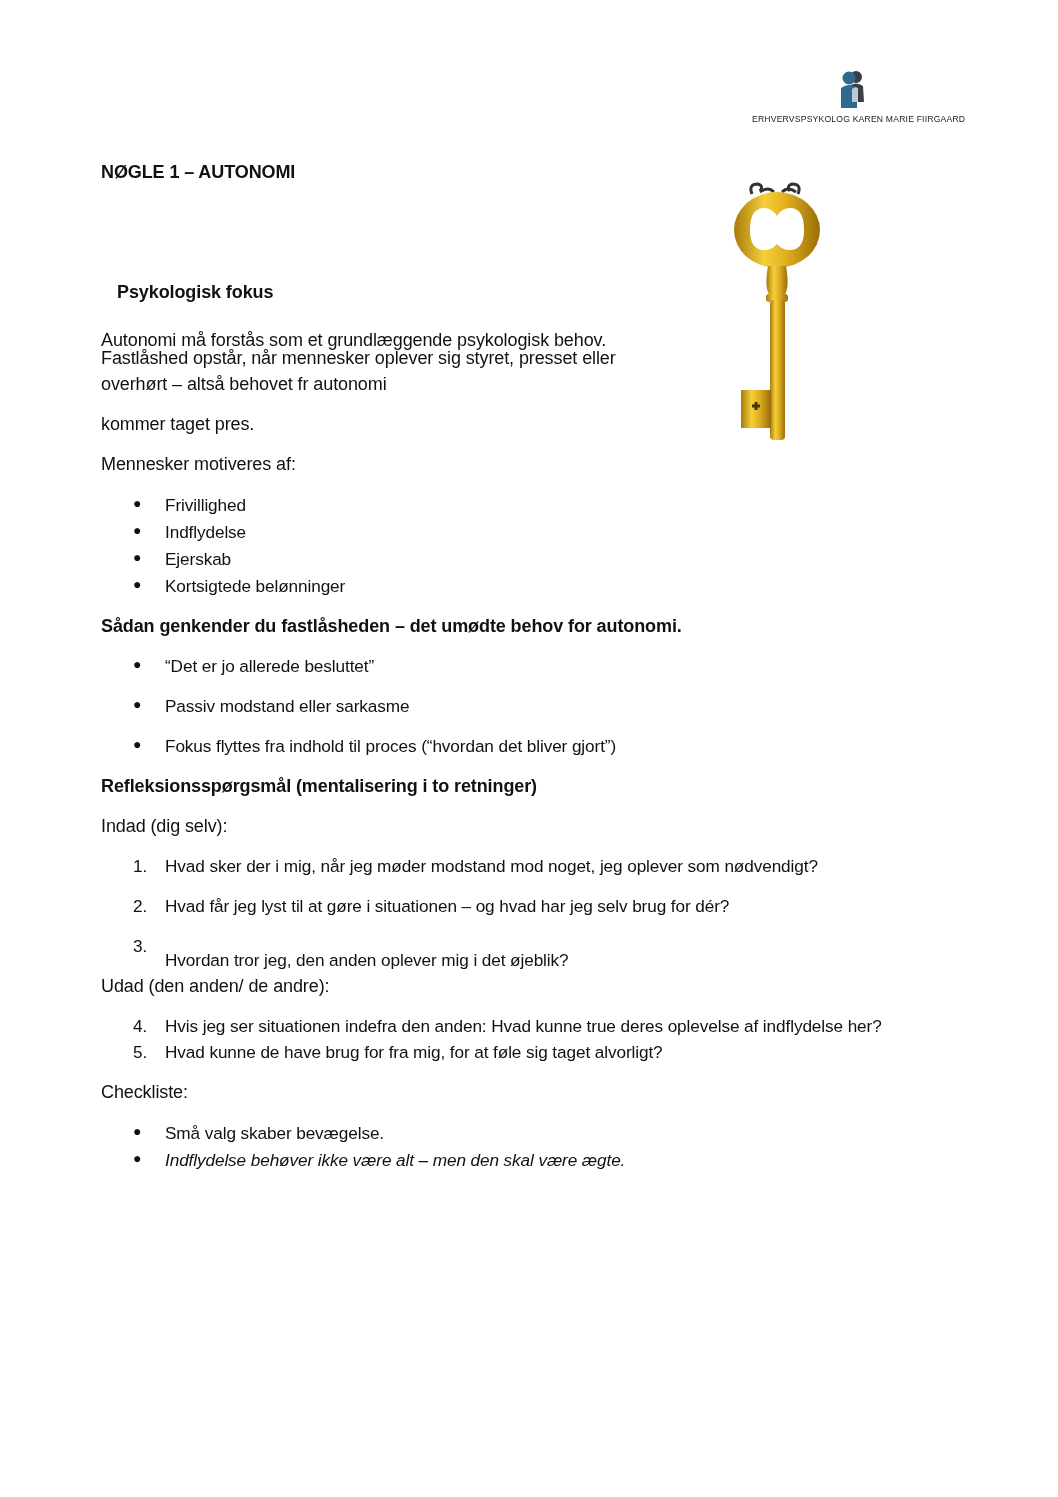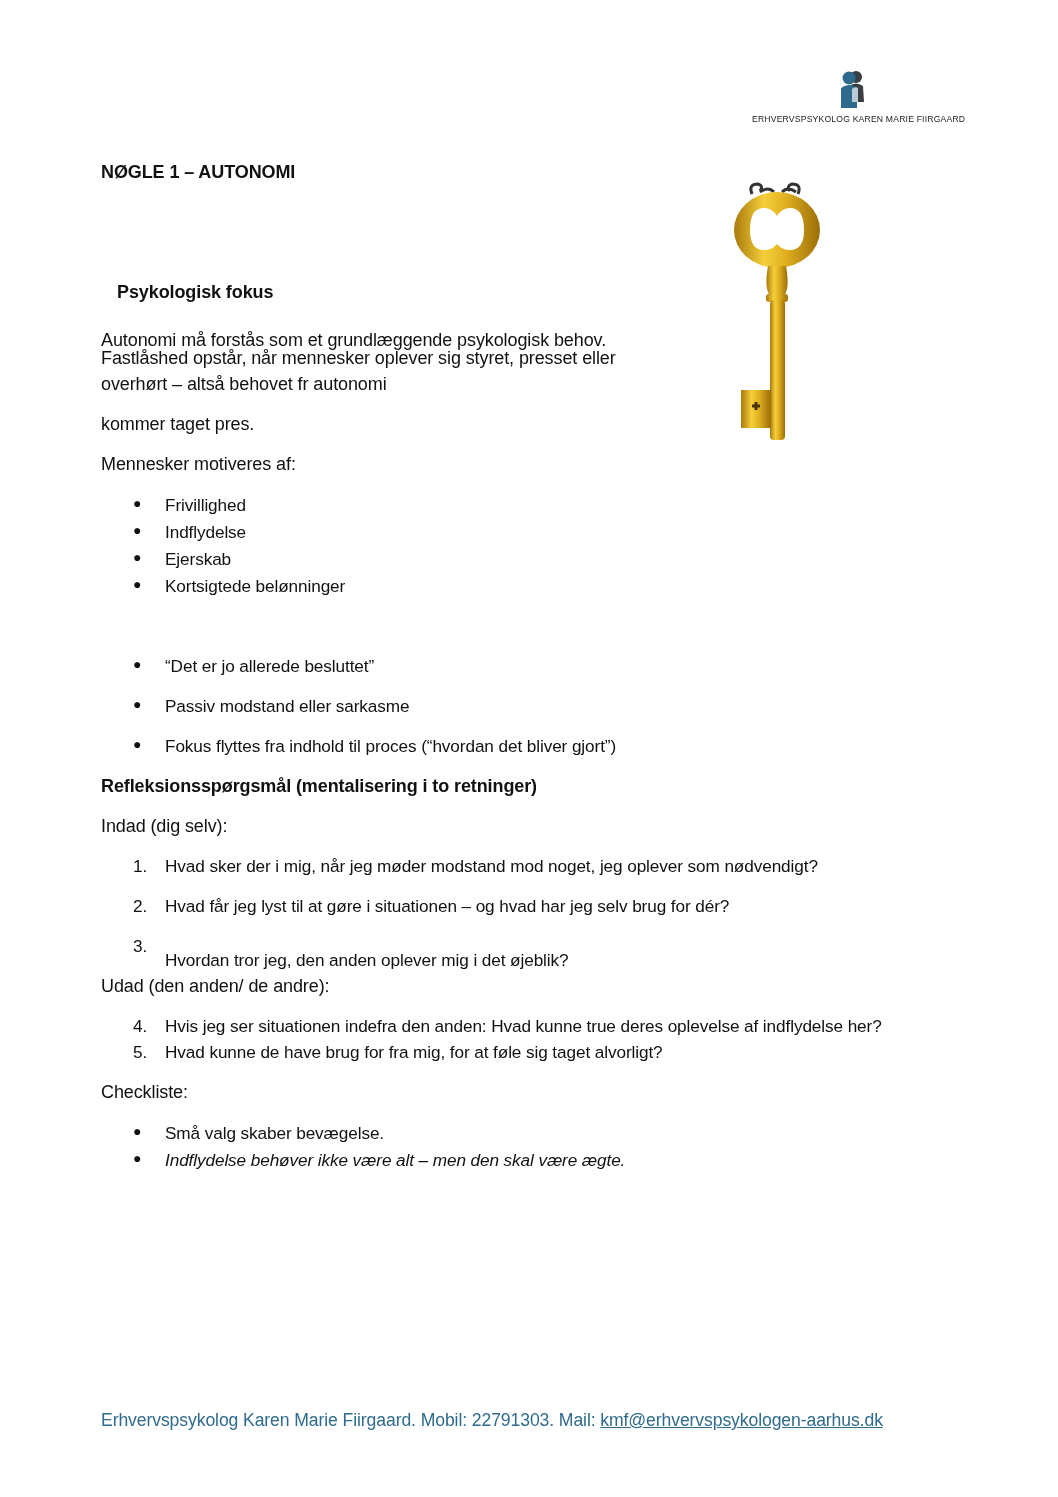--- a/index.html
+++ b/index.html
@@ -77,20 +77,21 @@
     <span class="bullet" style="top:495px;">●</span>
     <div class="li" style="top:494px;">Frivillighed</div>
     <span class="bullet" style="top:522px;">●</span>
     <div class="li" style="top:521px;">Indflydelse</div>
     <span class="bullet" style="top:549px;">●</span>
     <div class="li" style="top:548px;">Ejerskab</div>
     <span class="bullet" style="top:576px;">●</span>
     <div class="li" style="top:575px;">Kortsigtede belønninger</div>
   </div>
 
+  <div class="t b" style="top:615px;">Sådan genkender du fastlåsheden – det umødte behov for autonomi.</div>
   <div>
     <span class="bullet" style="top:656px;">●</span>
     <div class="li" style="top:655px;">“Det er jo allerede besluttet”</div>
     <span class="bullet" style="top:696px;">●</span>
     <div class="li" style="top:695px;">Passiv modstand eller sarkasme</div>
     <span class="bullet" style="top:736px;">●</span>
     <div class="li" style="top:735px;">Fokus flyttes fra indhold til proces (“hvordan det bliver gjort”)</div>
   </div>
 
   <div class="t b" style="top:775px;">Refleksionsspørgsmål (mentalisering i to retninger)</div>
@@ -115,16 +116,13 @@
   </div>
 
   <div class="t" style="top:1081px;">Checkliste:</div>
   <div>
     <span class="bullet" style="top:1123px;">●</span>
     <div class="li" style="top:1122px;">Små valg skaber bevægelse.</div>
     <span class="bullet" style="top:1150px;">●</span>
     <div class="li" style="top:1149px;font-style:italic;">Indflydelse behøver ikke være alt – men den skal være ægte.</div>
   </div>
 
-  <div class="footer">
-    <span>Erhvervspsykolog Karen Marie Fiirgaard. Mobil: 22791303. Mail: </span><a>kmf@erhvervspsykologen-aarhus.dk</a>
-  </div>
 </div>
 
 </body></html>

